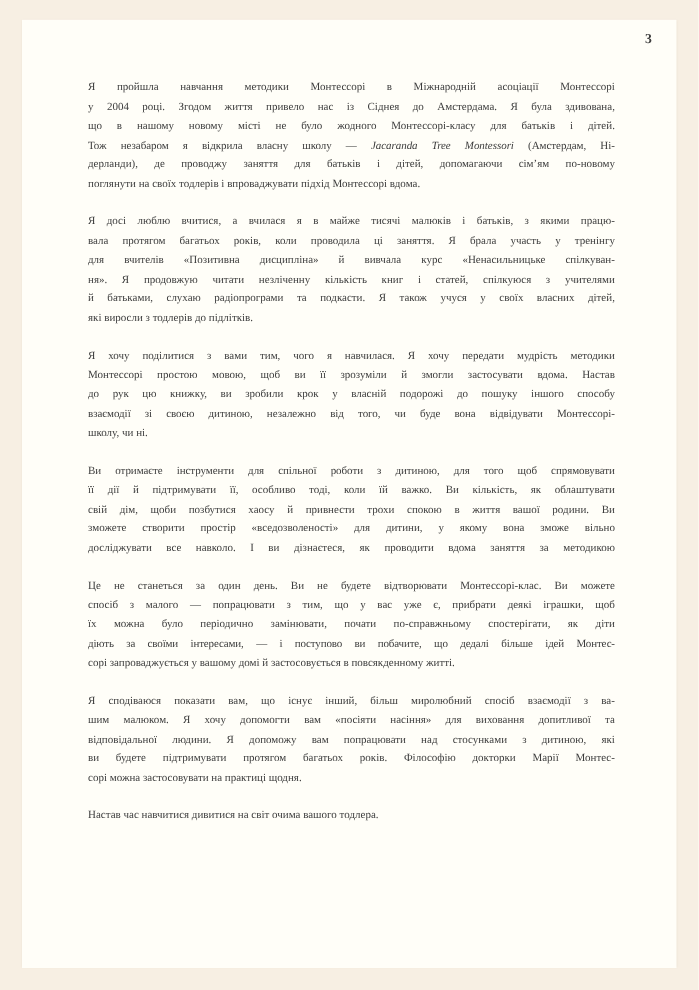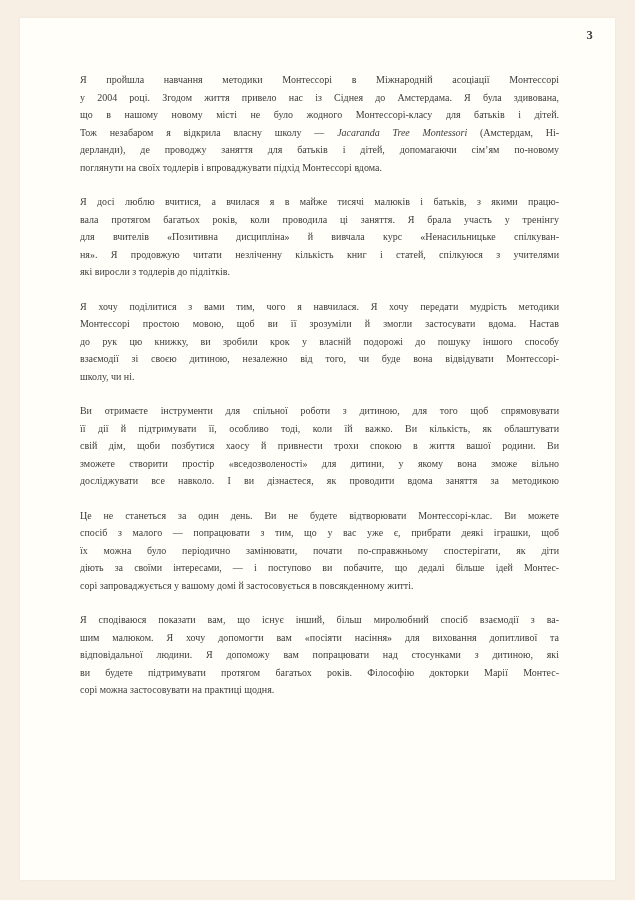--- a/index.html
+++ b/index.html
@@ -55,20 +55,21 @@
         <div class="line" style="">що в нашому новому місті не було жодного Монтессорі-класу для батьків і дітей.</div>
         <div class="line" style="letter-spacing: -0.037037px;">Тож незабаром я відкрила власну школу — <i>Jacaranda Tree Montessori</i> (Амстердам, Ні-</div>
         <div class="line" style="">дерланди), де проводжу заняття для батьків і дітей, допомагаючи сім’ям по-новому</div>
         <div class="line last" style="">поглянути на своїх тодлерів і впроваджувати підхід Монтессорі вдома.</div>
       </div>
       <div class="paragraph">
         <div class="line" style="">Я досі люблю вчитися, а вчилася я в майже тисячі малюків і батьків, з якими працю-</div>
         <div class="line" style="">вала протягом багатьох років, коли проводила ці заняття. Я брала участь у тренінгу</div>
         <div class="line" style="">для вчителів «Позитивна дисципліна» й вивчала курс «Ненасильницьке спілкуван-</div>
         <div class="line" style="">ня». Я продовжую читати незліченну кількість книг і статей, спілкуюся з учителями</div>
+        <div class="line" style="">й батьками, слухаю радіопрограми та подкасти. Я також учуся у своїх власних дітей,</div>
         <div class="line last" style="">які виросли з тодлерів до підлітків.</div>
       </div>
       <div class="paragraph">
         <div class="line" style="">Я хочу поділитися з вами тим, чого я навчилася. Я хочу передати мудрість методики</div>
         <div class="line" style="">Монтессорі простою мовою, щоб ви її зрозуміли й змогли застосувати вдома. Настав</div>
         <div class="line" style="">до рук цю книжку, ви зробили крок у власній подорожі до пошуку іншого способу</div>
         <div class="line" style="letter-spacing: -0.0357143px;">взаємодії зі своєю дитиною, незалежно від того, чи буде вона відвідувати Монтессорі-</div>
         <div class="line last" style="">школу, чи ні.</div>
       </div>
       <div class="paragraph">
@@ -85,14 +86,17 @@
         <div class="line" style="letter-spacing: -0.130952px;">діють за своїми інтересами, — і поступово ви побачите, що дедалі більше ідей Монтес-</div>
         <div class="line last" style="">сорі запроваджується у вашому домі й застосовується в повсякденному житті.</div>
       </div>
       <div class="paragraph">
         <div class="line" style="letter-spacing: -0.0121951px;">Я сподіваюся показати вам, що існує інший, більш миролюбний спосіб взаємодії з ва-</div>
         <div class="line" style="">шим малюком. Я хочу допомогти вам «посіяти насіння» для виховання допитливої та</div>
         <div class="line" style="">відповідальної людини. Я допоможу вам попрацювати над стосунками з дитиною, які</div>
         <div class="line" style="">ви будете підтримувати протягом багатьох років. Філософію докторки Марії Монтес-</div>
         <div class="line last" style="">сорі можна застосовувати на практиці щодня.</div>
       </div>
+      <div class="paragraph">
+        <div class="line last" style="">Настав час навчитися дивитися на світ очима вашого тодлера.</div>
+      </div>
     </div>
 </div>
 
 </body></html>

